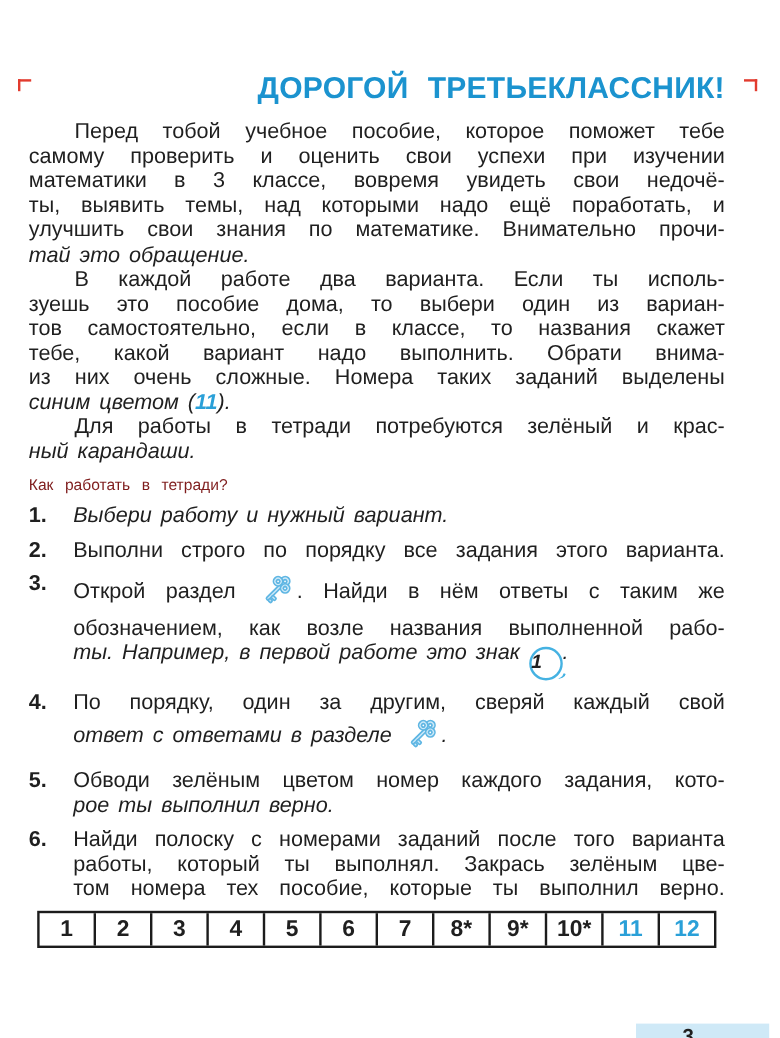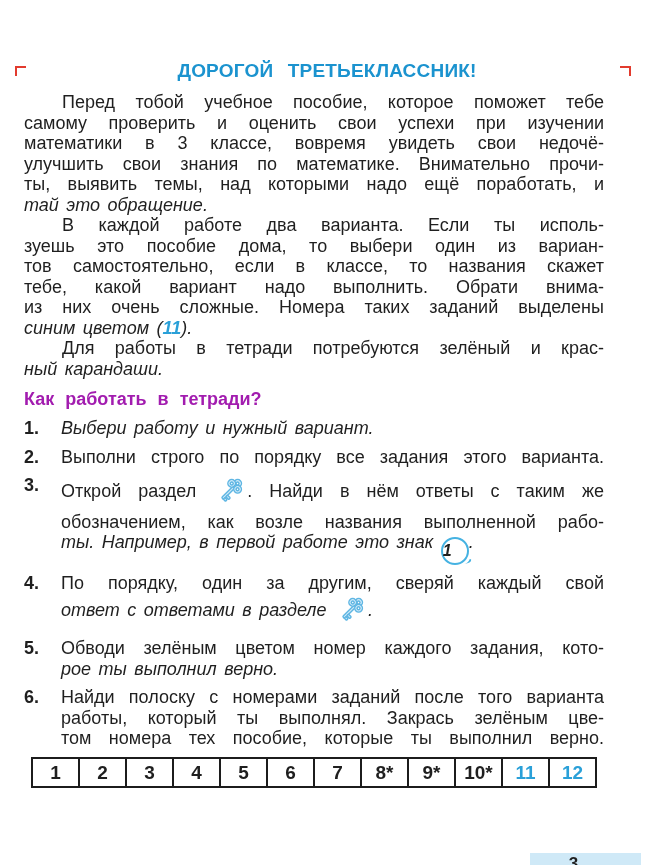--- a/index.html
+++ b/index.html
@@ -6,32 +6,32 @@
   body{
     width:650px;height:865px;background:#ffffff;
     font-family:"Liberation Sans","DejaVu Sans",sans-serif;
     color:#1f1f1f;position:relative;overflow:hidden;
   }
   .page{position:relative;width:650px;height:865px;}
   .corner{position:absolute;top:6px;width:9px;height:8px;border-top:2.5px solid #e23b2e;}
   .corner.l{left:15px;border-left:2.5px solid #e23b2e;}
   .corner.r{right:19px;border-right:2.5px solid #e23b2e;}
   h1{
-    margin:60px 46px 0 50px;text-align:center;
-    font-size:19px;font-weight:bold;color:#1b93cf;
+    margin:60px 46px 0 50px;text-align:right;
+    font-size:25px;font-weight:bold;color:#1b93cf;
     word-spacing:9px;letter-spacing:.2px;
   }
   .content{margin:10px 46px 0 24px;}
   .ln{font-size:18px;line-height:20.5px;word-spacing:2.5px;}
   .jl{text-align:justify;text-align-last:justify;}
   .ll{text-align:left;text-align-last:left;font-style:italic;}
   .ind{text-indent:38px;}
   h2{
-    margin:10px 0 0 0;font-size:18px;font-weight:bold;
-    color:#a21caf;word-spacing:6px;
+    margin:10px 0 0 0;font-size:13px;font-weight:normal;
+    color:#7f1d1d;word-spacing:6px;
   }
   .item{display:flex;margin-top:8px;}
   .num{width:37px;flex:none;font-weight:bold;font-size:18px;line-height:20.5px;}
   .itext{flex:1;min-width:0;}
   .blue{color:#2aa0d8;font-weight:bold;}
   .keywrap{display:inline-block;vertical-align:-10px;margin:0 1px;}
   .keywrap svg{width:32px;height:32px;display:inline-block;}
   .c1{
     display:inline-block;width:24px;height:24px;box-sizing:content-box;
     border:2.5px solid #45b2e2;border-radius:50%;background:#fff;
@@ -64,22 +64,22 @@
   <div class="corner r"></div>
 
   <h1>ДОРОГОЙ ТРЕТЬЕКЛАССНИК!</h1>
 
   <div class="content">
     <div id="intro">
         <div class="para">
           <div class="ln jl ind"><span>Перед тобой учебное пособие, которое поможет тебе</span></div>
           <div class="ln jl"><span>самому проверить и оценить свои успехи при изучении</span></div>
           <div class="ln jl"><span>математики в 3 классе, вовремя увидеть свои недочё-</span></div>
+          <div class="ln jl"><span>ты, выявить темы, над которыми надо ещё поработать, и</span></div>
           <div class="ln jl"><span>улучшить свои знания по математике. Внимательно прочи-</span></div>
-          <div class="ln jl"><span>ты, выявить темы, над которыми надо ещё поработать, и</span></div>
           <div class="ln ll"><span>тай это обращение.</span></div>
         </div>
         <div class="para">
           <div class="ln jl ind"><span>В каждой работе два варианта. Если ты исполь-</span></div>
           <div class="ln jl"><span>зуешь это пособие дома, то выбери один из вариан-</span></div>
           <div class="ln jl"><span>тов самостоятельно, если в классе, то названия скажет</span></div>
           <div class="ln jl"><span>тебе, какой вариант надо выполнить. Обрати внима-</span></div>
           <div class="ln jl"><span>из них очень сложные. Номера таких заданий выделены</span></div>
           <div class="ln ll"><span>синим цветом (</span><span class="blue">11</span><span>).</span></div>
         </div>

